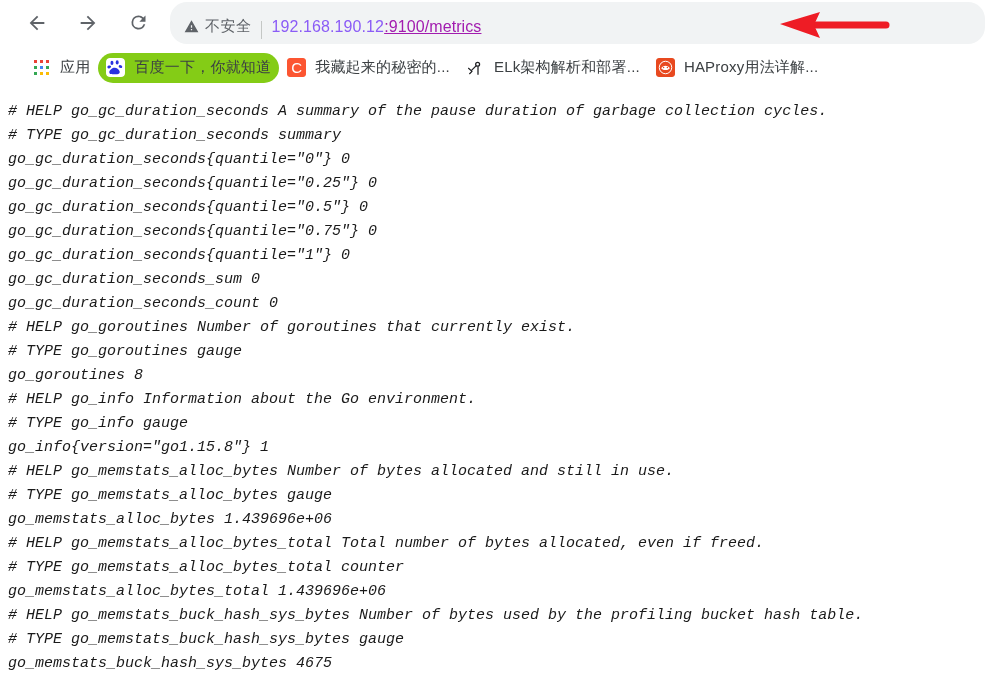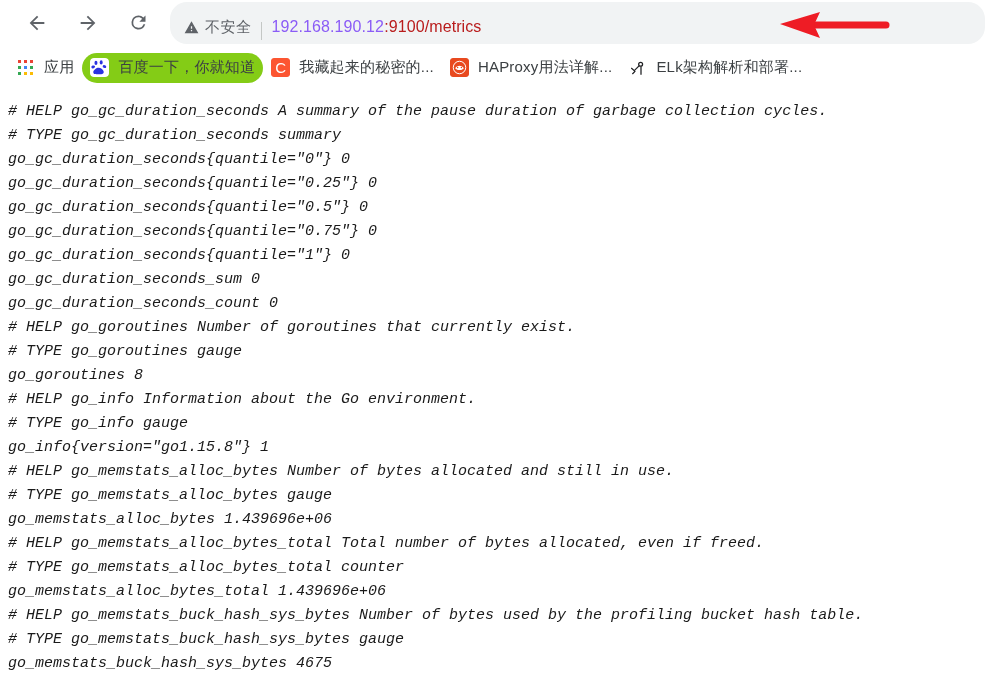--- a/index.html
+++ b/index.html
@@ -41,22 +41,22 @@
   #reload-btn{ margin-left: 12px; }
 
   .omnibox {
     flex: 1 1 auto;
     height: 42px;
     margin-left: 13px;
     margin-right: 10px;
     background: #f1f3f4;
     border-radius: 17px;
     display: flex;
-    align-items: flex-start;
-    padding: 16px 14px;
+    align-items: flex-end;
+    padding: 8px 14px;
     position: relative;
     overflow: hidden;
   }
 
   .security-chip {
     display: flex;
     align-items: center;
     flex: 0 0 auto;
     color: #5f6368;
     padding-right: 10px;
@@ -78,38 +78,38 @@
     white-space: nowrap;
   }
 
   .url-text {
     font-size: 16px;
     white-space: nowrap;
     font-family: "Liberation Sans", sans-serif;
     letter-spacing: .1px;
   }
   .url-host { color: #8b5cf6; }
-  .url-rest { color: #b91c1c; }
+  .url-rest { color: #a21caf; text-decoration: underline; }
 
   
   .red-arrow {
     position: absolute;
     left: 608px;
     top: 8px;
     width: 112px;
     height: 30px;
     pointer-events: none;
   }
 
   
   .bookmarks {
     height: 45px;
     display: flex;
     align-items: center;
-    padding: 0 8px;
+    padding: 0 24px;
     background: #ffffff;
     overflow: hidden;
     white-space: nowrap;
   }
   .bm {
     display: flex;
     align-items: center;
     height: 30px;
     padding: 0 8px;
     border-radius: 15px;
@@ -288,44 +288,44 @@
 
     <div class="bm">
       <span class="bm-icon">
         <span class="csdn-ico">C</span>
       </span>
       <span class="bm-label">我藏起来的秘密的...</span>
     </div>
 
     <div class="bm">
       <span class="bm-icon">
+        <span class="elk-ico">
+          <svg width="18" height="18" viewBox="0 0 24 24">
+            <circle cx="15.5" cy="7" r="2.6" fill="none" stroke="#202124" stroke-width="1.7"></circle>
+            <path d="M13.4 9.2 L7 15.5" stroke="#202124" stroke-width="1.7" fill="none"></path>
+            <path d="M3 12 L8 16.5 L4.5 20" stroke="#202124" stroke-width="1.7" fill="none" stroke-linejoin="round"></path>
+            <path d="M16 10 L16 21" stroke="#202124" stroke-width="1.7" fill="none"></path>
+          </svg>
+        </span>
+      </span>
+      <span class="bm-label">ELk架构解析和部署...</span>
+    </div>
+
+    <div class="bm">
+      <span class="bm-icon">
         <span class="haproxy-ico">
           <svg width="15" height="15" viewBox="0 0 24 24">
             <circle cx="12" cy="12" r="10" fill="none" stroke="#ffffff" stroke-width="1.6"></circle>
             <path d="M5 13c2-3 5-4 7-4s5 1 7 4c-2 2-4 3-7 3s-5-1-7-3z" fill="#ffffff"></path>
             <circle cx="9" cy="12" r="1.2" fill="#e8491f"></circle>
             <circle cx="15" cy="12" r="1.2" fill="#e8491f"></circle>
           </svg>
         </span>
       </span>
       <span class="bm-label">HAProxy用法详解...</span>
     </div>
 
-    <div class="bm">
-      <span class="bm-icon">
-        <span class="elk-ico">
-          <svg width="18" height="18" viewBox="0 0 24 24">
-            <circle cx="15.5" cy="7" r="2.6" fill="none" stroke="#202124" stroke-width="1.7"></circle>
-            <path d="M13.4 9.2 L7 15.5" stroke="#202124" stroke-width="1.7" fill="none"></path>
-            <path d="M3 12 L8 16.5 L4.5 20" stroke="#202124" stroke-width="1.7" fill="none" stroke-linejoin="round"></path>
-            <path d="M16 10 L16 21" stroke="#202124" stroke-width="1.7" fill="none"></path>
-          </svg>
-        </span>
-      </span>
-      <span class="bm-label">ELk架构解析和部署...</span>
-    </div>
-
   </div>
 </div>
 
 <div class="page-body">
   <pre class="metrics" id="metrics-output"><span class="ln"># HELP go_gc_duration_seconds A summary of the pause duration of garbage collection cycles.</span><span class="ln"># TYPE go_gc_duration_seconds summary</span><span class="ln">go_gc_duration_seconds{quantile="0"} 0</span><span class="ln">go_gc_duration_seconds{quantile="0.25"} 0</span><span class="ln">go_gc_duration_seconds{quantile="0.5"} 0</span><span class="ln">go_gc_duration_seconds{quantile="0.75"} 0</span><span class="ln">go_gc_duration_seconds{quantile="1"} 0</span><span class="ln">go_gc_duration_seconds_sum 0</span><span class="ln">go_gc_duration_seconds_count 0</span><span class="ln"># HELP go_goroutines Number of goroutines that currently exist.</span><span class="ln"># TYPE go_goroutines gauge</span><span class="ln">go_goroutines 8</span><span class="ln"># HELP go_info Information about the Go environment.</span><span class="ln"># TYPE go_info gauge</span><span class="ln">go_info{version="go1.15.8"} 1</span><span class="ln"># HELP go_memstats_alloc_bytes Number of bytes allocated and still in use.</span><span class="ln"># TYPE go_memstats_alloc_bytes gauge</span><span class="ln">go_memstats_alloc_bytes 1.439696e+06</span><span class="ln"># HELP go_memstats_alloc_bytes_total Total number of bytes allocated, even if freed.</span><span class="ln"># TYPE go_memstats_alloc_bytes_total counter</span><span class="ln">go_memstats_alloc_bytes_total 1.439696e+06</span><span class="ln"># HELP go_memstats_buck_hash_sys_bytes Number of bytes used by the profiling bucket hash table.</span><span class="ln"># TYPE go_memstats_buck_hash_sys_bytes gauge</span><span class="ln">go_memstats_buck_hash_sys_bytes 4675</span><span class="ln"># HELP go_memstats_frees_total Total number of frees.</span></pre>
 </div>
 
 </body></html>

